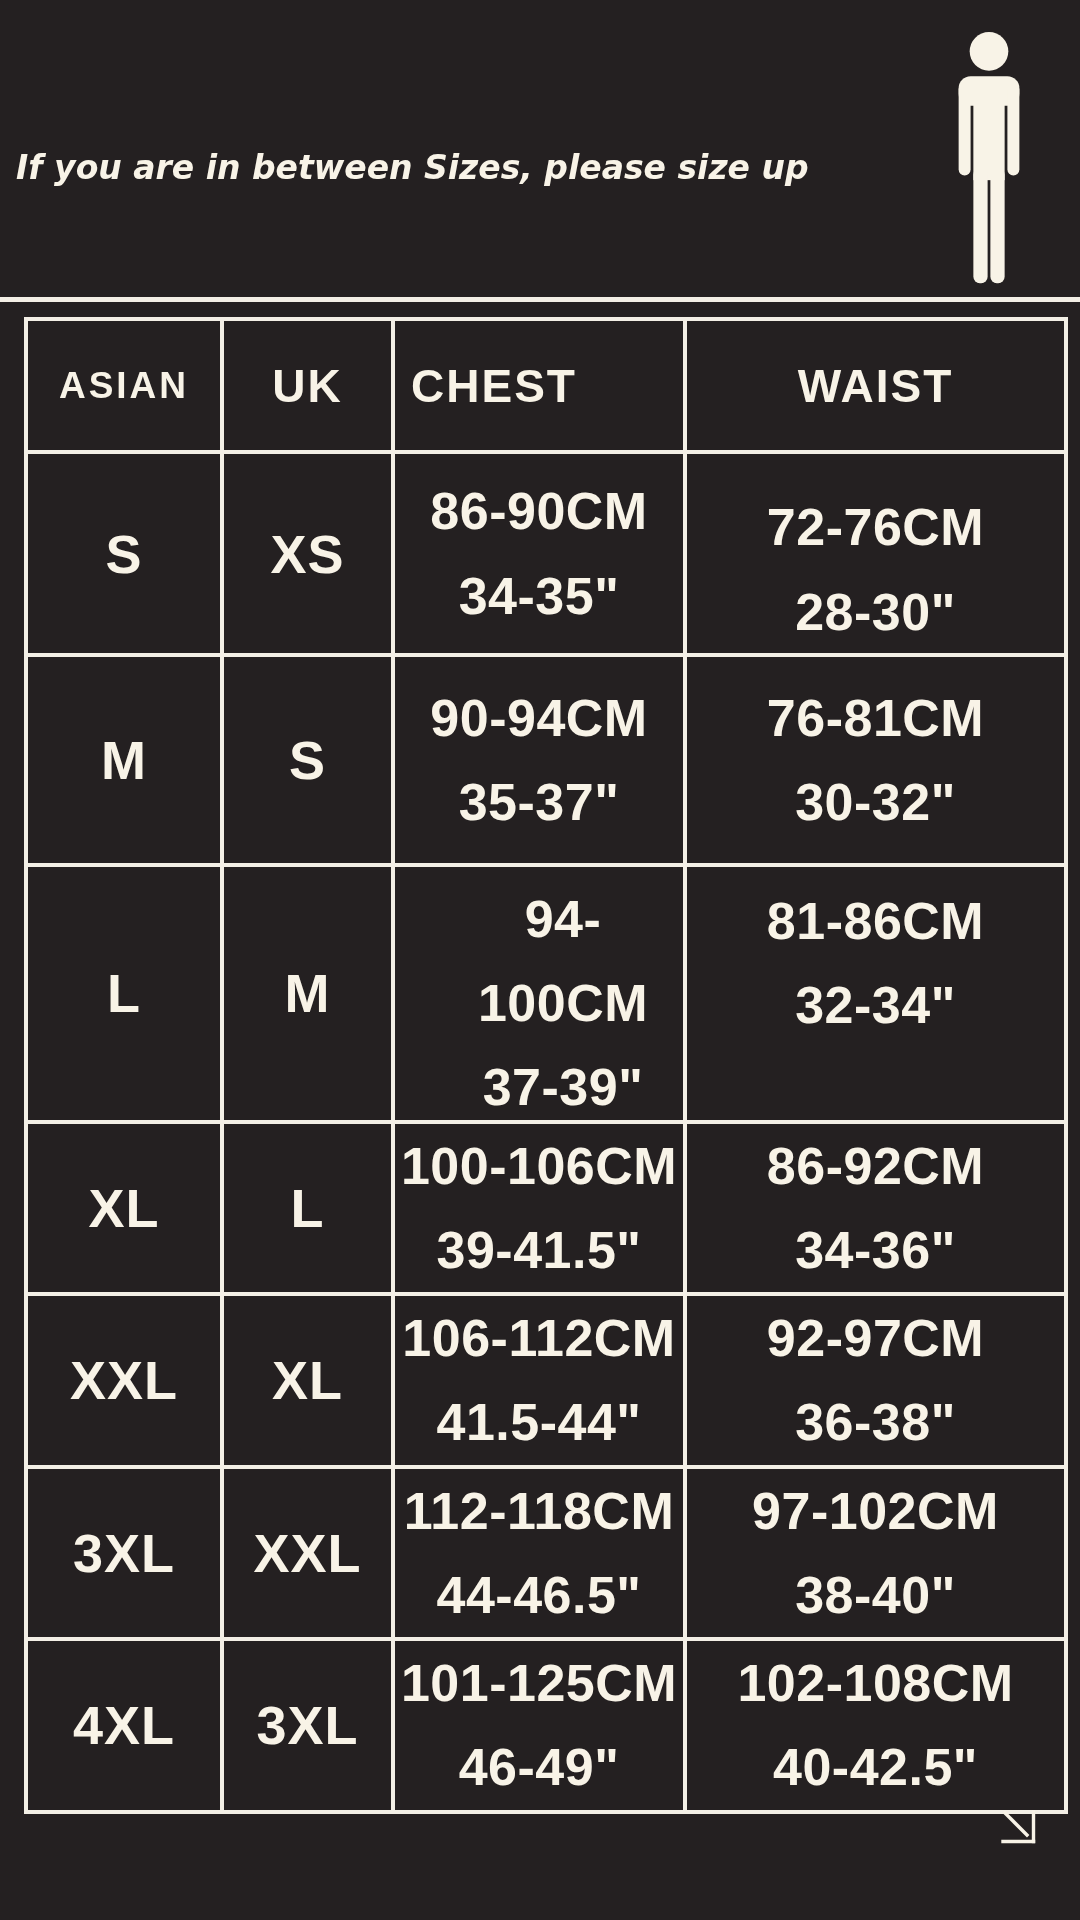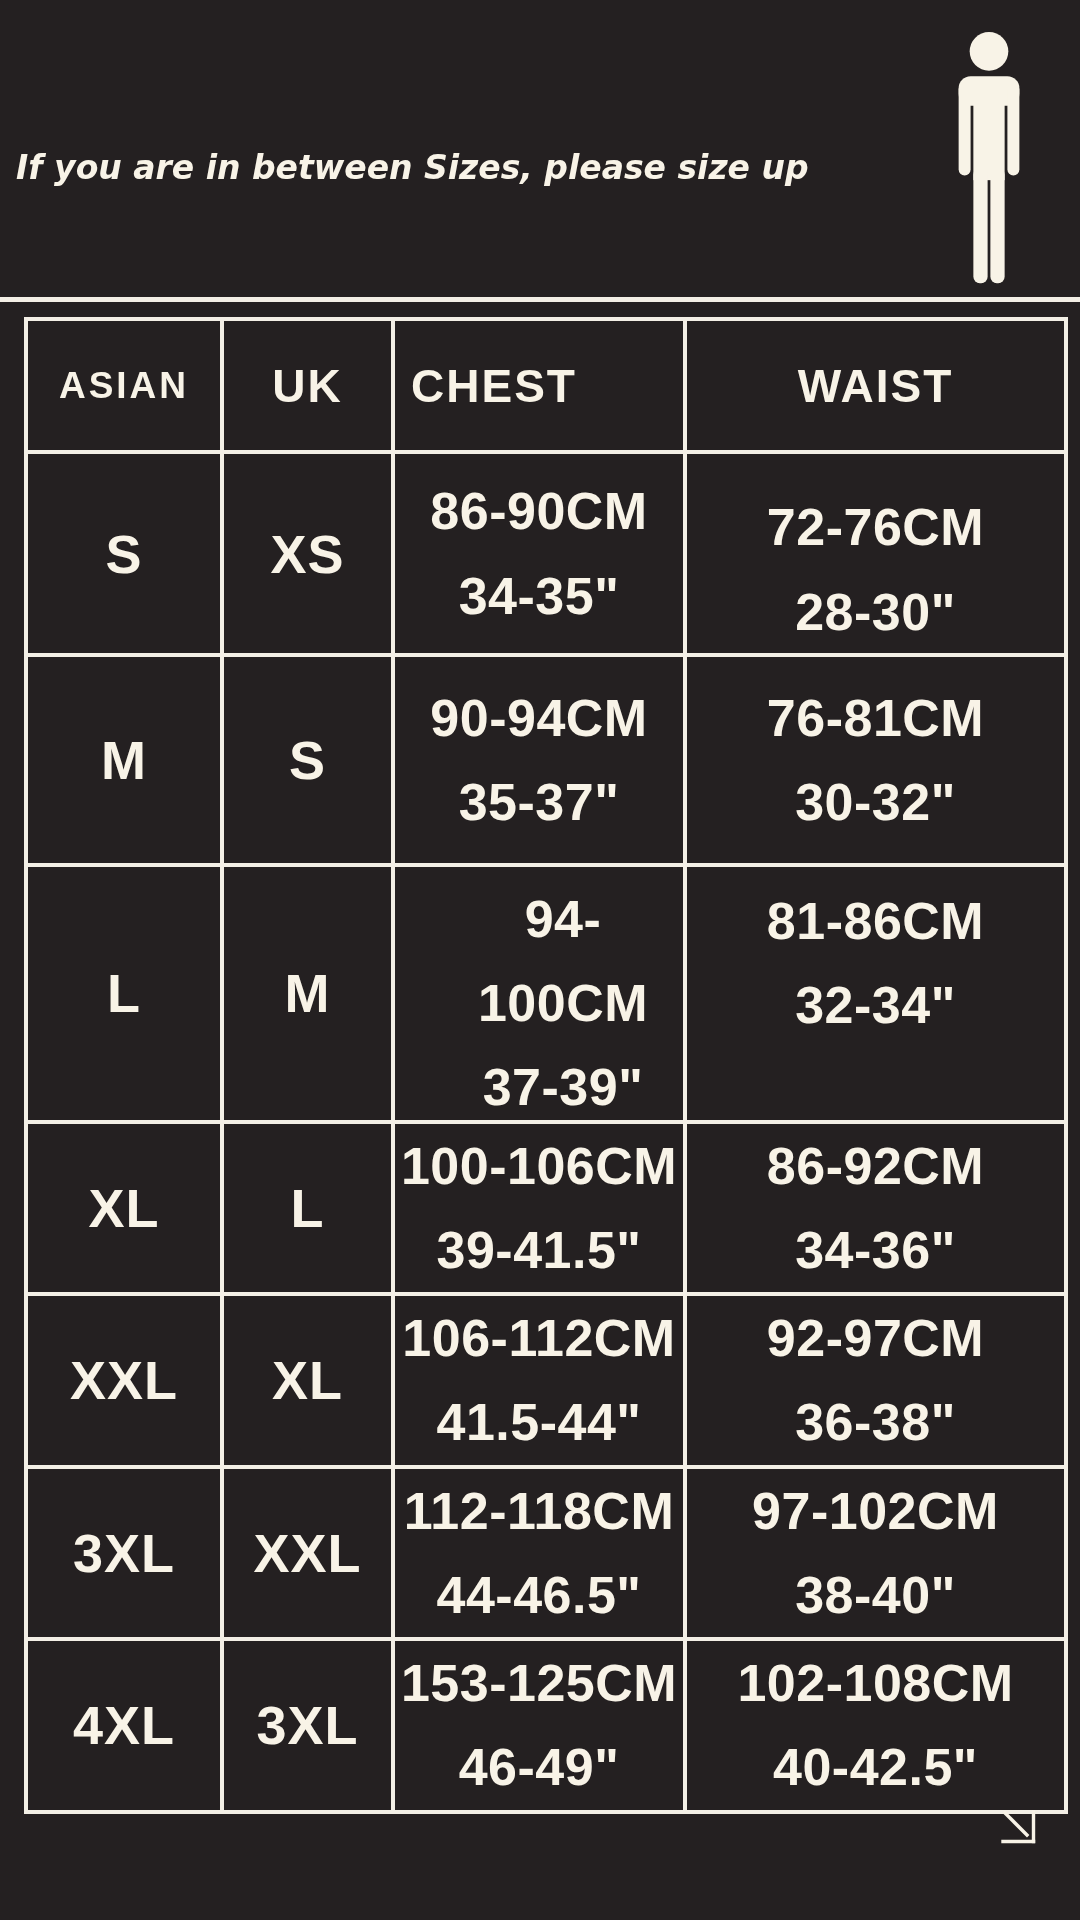--- a/index.html
+++ b/index.html
@@ -228,21 +228,21 @@
         <span>38-40"</span>
       </div>
     </td>
   </tr>
 
   <tr>
     <td><span class="size">4XL</span></td>
     <td><span class="size">3XL</span></td>
     <td>
       <div class="meas">
-        <span>153-125CM</span>
+        <span>101-125CM</span>
         <span>46-49"</span>
       </div>
     </td>
     <td>
       <div class="meas">
         <span>102-108CM</span>
         <span>40-42.5"</span>
       </div>
     </td>
   </tr>

